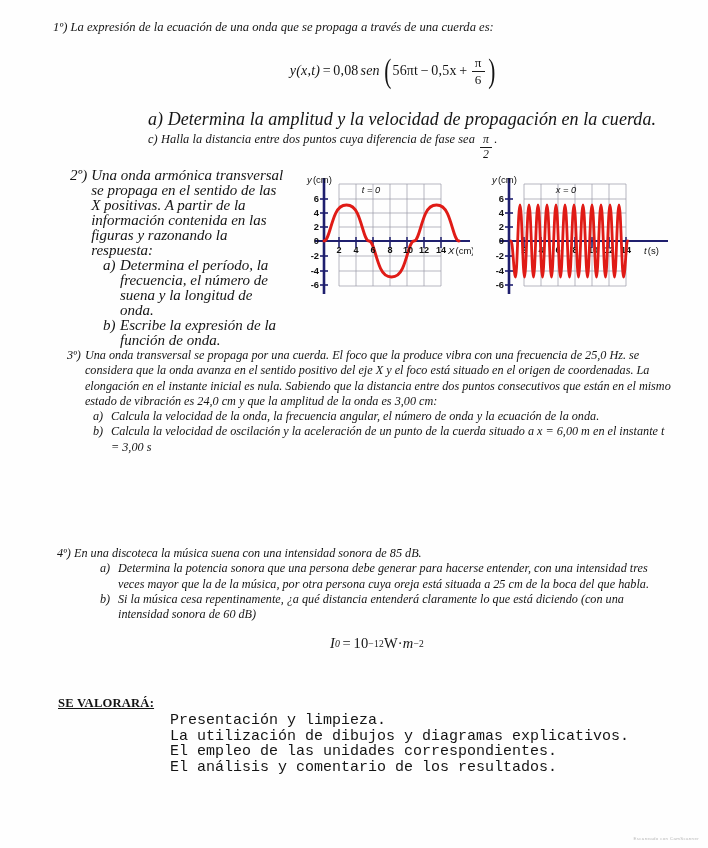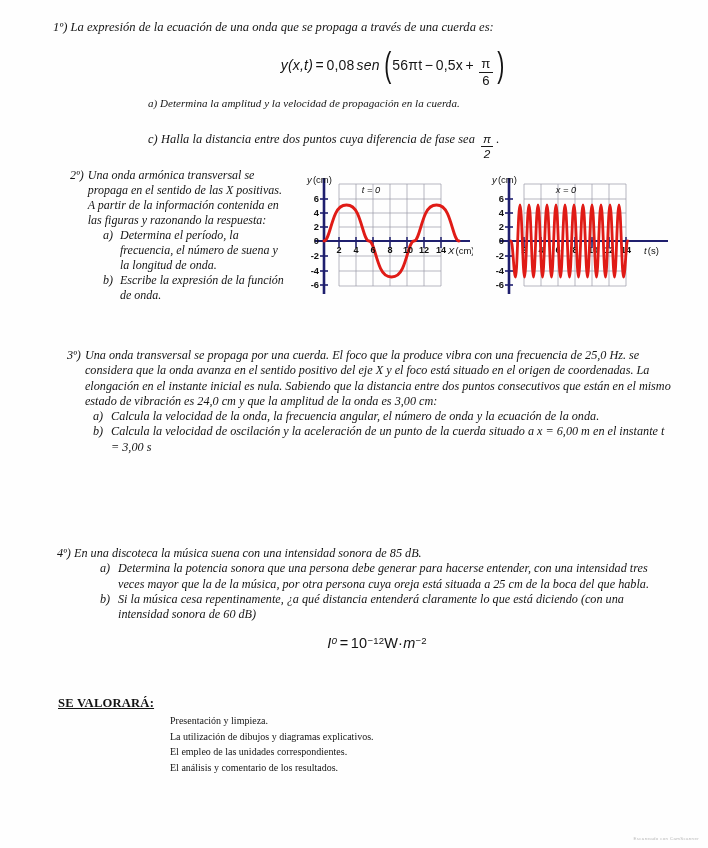--- a/index.html
+++ b/index.html
@@ -51,28 +51,29 @@
   #p1 { left: 53px; top: 20px; width: 620px; }
   #p1 .head { font-size: 12.6px; font-style: italic; white-space: nowrap; }
   #p1-eq {
     position: absolute;
     left: 130px;
     top: 36px;
     width: 420px;
     text-align: center;
   }
   #p1-items { position: absolute; left: 95px; top: 76px; width: 560px; }
-  #p1-items .q-line { font-size: 11px; }
+  #p1-items .q-line { font-size: 18px; margin-top: 16px; }
   #p1-c { position: absolute; left: 95px; top: 112px; }
 
   
   .math {
-    font-family: Liberation Sans, sans-serif;
+    font-family: Liberation Serif, serif;
     font-size: 14px;
     display: inline-flex;
+    align-items: center;
     white-space: nowrap;
     letter-spacing: 0.2px;
   }
   .math .var { font-style: italic; }
   .math .op { padding: 0 2.5px; }
   .math .fn { font-style: italic; padding: 0 3px 0 2px; }
   .frac {
     display: inline-flex;
     flex-direction: column;
     align-items: center;
@@ -91,21 +92,21 @@
     transform: scaleX(0.62);
     margin: 0 -1px;
     position: relative;
     top: 0px;
   }
   .sub { font-size: 0.68em; vertical-align: -0.32em; font-style: italic; }
   .sup { font-size: 0.66em; vertical-align: 0.48em; }
 
   
   #p2 { left: 70px; top: 168px; width: 218px; }
-  #p2 .q-wrap { font-size: 12px; line-height: 15.0px; }
+  #p2 .q-wrap { font-size: 15px; line-height: 15.0px; }
   #p2 .lead { display: flex; }
   #p2 .lead .mk { flex: 0 0 auto; padding-right: 4px; }
   #p2 .sublist { margin-top: 0px; padding-left: 33px; }
   #p2 .sublist .row .mk { width: 17px; }
 
   
   .chart-wrap { position: absolute; }
   #chart1 { left: 293px; top: 168px; width: 180px; height: 128px; }
   #chart2 { left: 478px; top: 168px; width: 196px; height: 128px; }
   .chart-svg { display: block; }
@@ -138,23 +139,24 @@
     font-size: 12.6px;
     text-decoration: underline;
     letter-spacing: 0.2px;
   }
   #eval ul {
     list-style: none;
     margin: 2px 0 0 0;
     padding: 0 0 0 112px;
   }
   #eval li {
-    font-size: 10px;
+    font-size: 15px;
     line-height: 15.6px;
     white-space: nowrap;
+    font-family: Liberation Mono, monospace;
   }
 
   
   #watermark {
     position: absolute;
     right: 9px;
     bottom: 7px;
     font-family: "Liberation Sans", sans-serif;
     font-size: 4.4px;
     letter-spacing: 0.35px;

